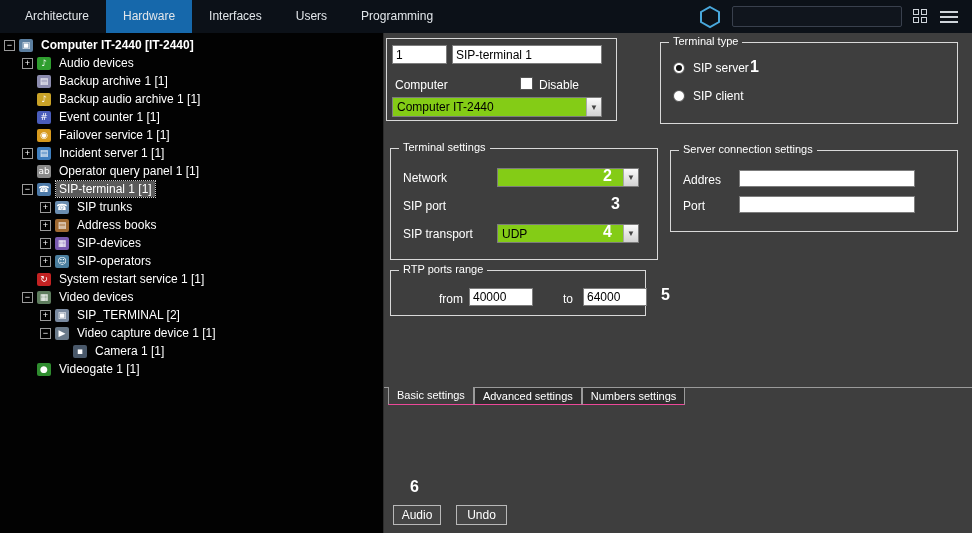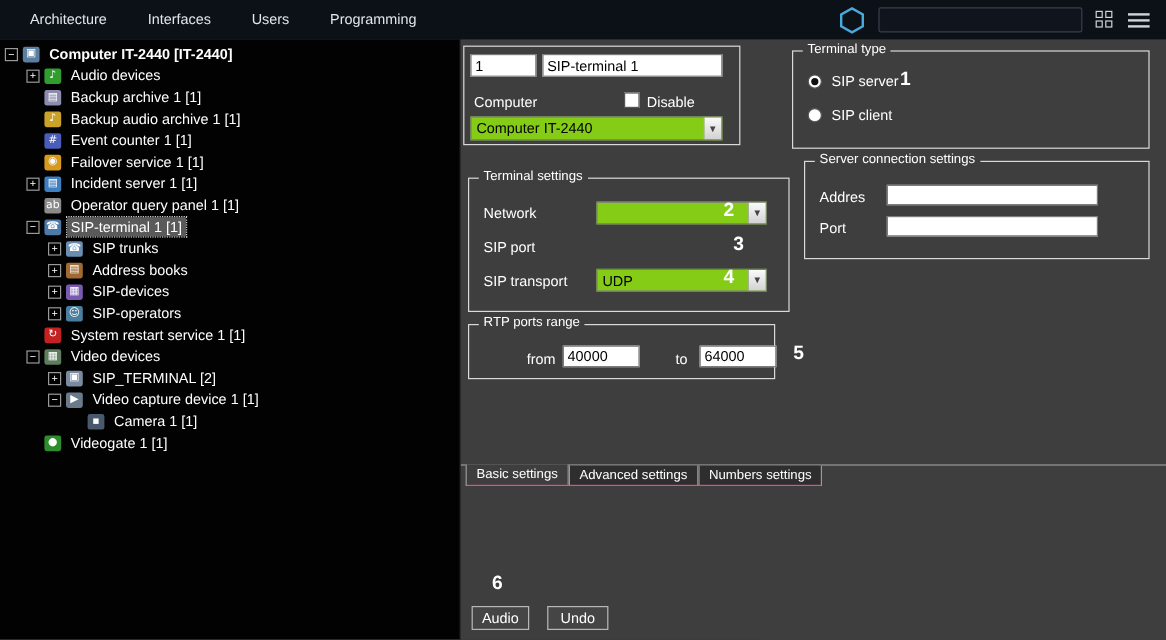--- a/index.html
+++ b/index.html
@@ -75,20 +75,21 @@
          font-family:"Liberation Sans",sans-serif; }
 </style>
 </head>
 <body>
 
 <div class="app">
 
   <header class="topbar">
     <div class="navwrap" id="nav">
         <div class="nav-item">Architecture</div>
+        <div class="nav-item active">Hardware</div>
         <div class="nav-item">Interfaces</div>
         <div class="nav-item">Users</div>
         <div class="nav-item">Programming</div>
       </div>
     <div class="top-right">
       <svg width="22" height="24" viewBox="0 0 22 24">
         <polygon points="11,2 20,7 20,17 11,22 2,17 2,7" fill="none" stroke="#49a8dc" stroke-width="2"></polygon>
       </svg>
       <input class="search" style="">
       <div class="grid-icon">
@@ -239,21 +240,21 @@
         <span class="arrow">▼</span>
       </div>
       <span class="lbl" style="left:12px;top:50px">SIP port</span>
       <span class="lbl" style="left:12px;top:78px">SIP transport</span>
       <div class="combo" style="left:106px;top:75px;width:142px;height:19px">
         <span class="val">UDP</span>
         <span class="arrow">▼</span>
       </div>
     </div>
 
-    <div class="group" style="left:286px;top:101px;width:288px;height:82px">
+    <div class="group" style="left:286px;top:117px;width:288px;height:82px">
       <span class="group-caption">Server connection settings</span>
       <span class="lbl" style="left:12px;top:22px">Addres</span>
       <input class="tin" style="left: 68px; top: 19px; width: 176px; height: 17px;" value="">
       <span class="lbl" style="left:12px;top:48px">Port</span>
       <input class="tin" style="left: 68px; top: 45px; width: 176px; height: 17px;" value="">
     </div>
 
     <div class="group" style="left:6px;top:237px;width:256px;height:46px">
       <span class="group-caption">RTP ports range</span>
       <span class="lbl" style="left:48px;top:21px">from</span>

